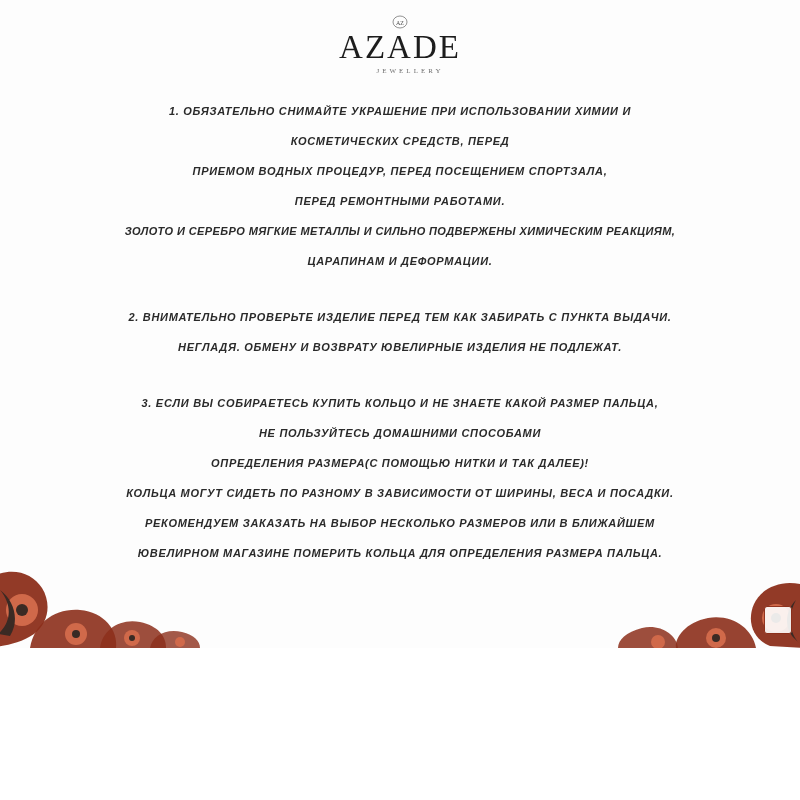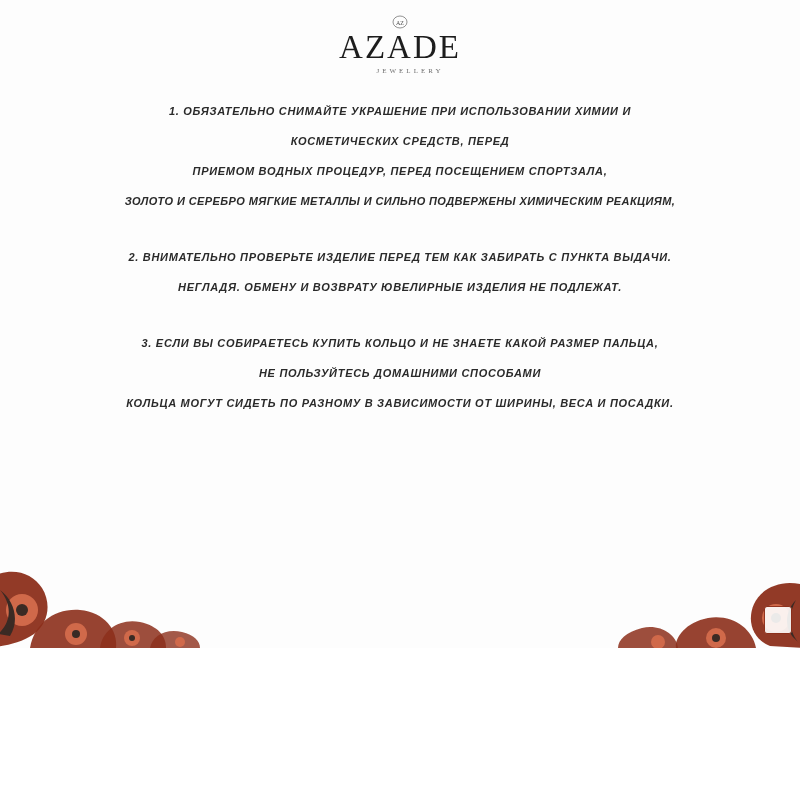--- a/index.html
+++ b/index.html
@@ -118,36 +118,41 @@
     <div class="logo-word">AZADE</div>
     <div class="logo-sub">JEWELLERY</div>
   </div>
 
   <div class="content">
 
     <div>
       <span class="line">1. Обязательно снимайте украшение при использовании химии  и</span>
       <span class="line">косметических средств, перед</span>
       <span class="line">приемом водных процедур, перед посещением спортзала,</span>
+      <span class="line">перед ремонтными работами.</span>
       <span class="line wide">Золото и серебро мягкие металлы и сильно подвержены химическим реакциям,</span>
+      <span class="line">царапинам и деформации.</span>
     </div>
 
     <span class="gap"></span>
 
     <div>
       <span class="line">2. Внимательно проверьте изделие перед тем как забирать с пункта выдачи.</span>
       <span class="line">негладя. Обмену и возврату ювелирные изделия не подлежат.</span>
     </div>
 
     <span class="gap"></span>
 
     <div>
       <span class="line">3. Если Вы собираетесь купить кольцо  и не знаете какой размер пальца,</span>
       <span class="line">не пользуйтесь домашними способами</span>
+      <span class="line">определения размера(с помощью нитки и так далее)!</span>
       <span class="line">Кольца могут сидеть по разному в зависимости  от ширины, веса и посадки.</span>
+      <span class="line">Рекомендуем заказать на выбор несколько размеров или в ближайшем</span>
+      <span class="line">ювелирном магазине померить кольца для определения размера пальца.</span>
     </div>
 
   </div>
 
   <svg class="ornament left" width="230" height="110" viewBox="0 0 230 110">
     <g fill="#8c2f1b">
       <path d="M0 110 L0 40 C20 28 42 34 52 50 C62 66 58 86 44 96 C30 106 12 108 0 110 Z" opacity="0.95"></path>
       <path d="M40 110 C44 86 64 70 90 72 C114 74 128 92 126 110 Z" opacity="0.9"></path>
       <path d="M110 110 C112 92 130 80 150 84 C168 88 176 98 176 110 Z" opacity="0.85"></path>
       <path d="M160 110 C162 98 176 90 192 94 C204 97 210 103 210 110 Z" opacity="0.8"></path>

